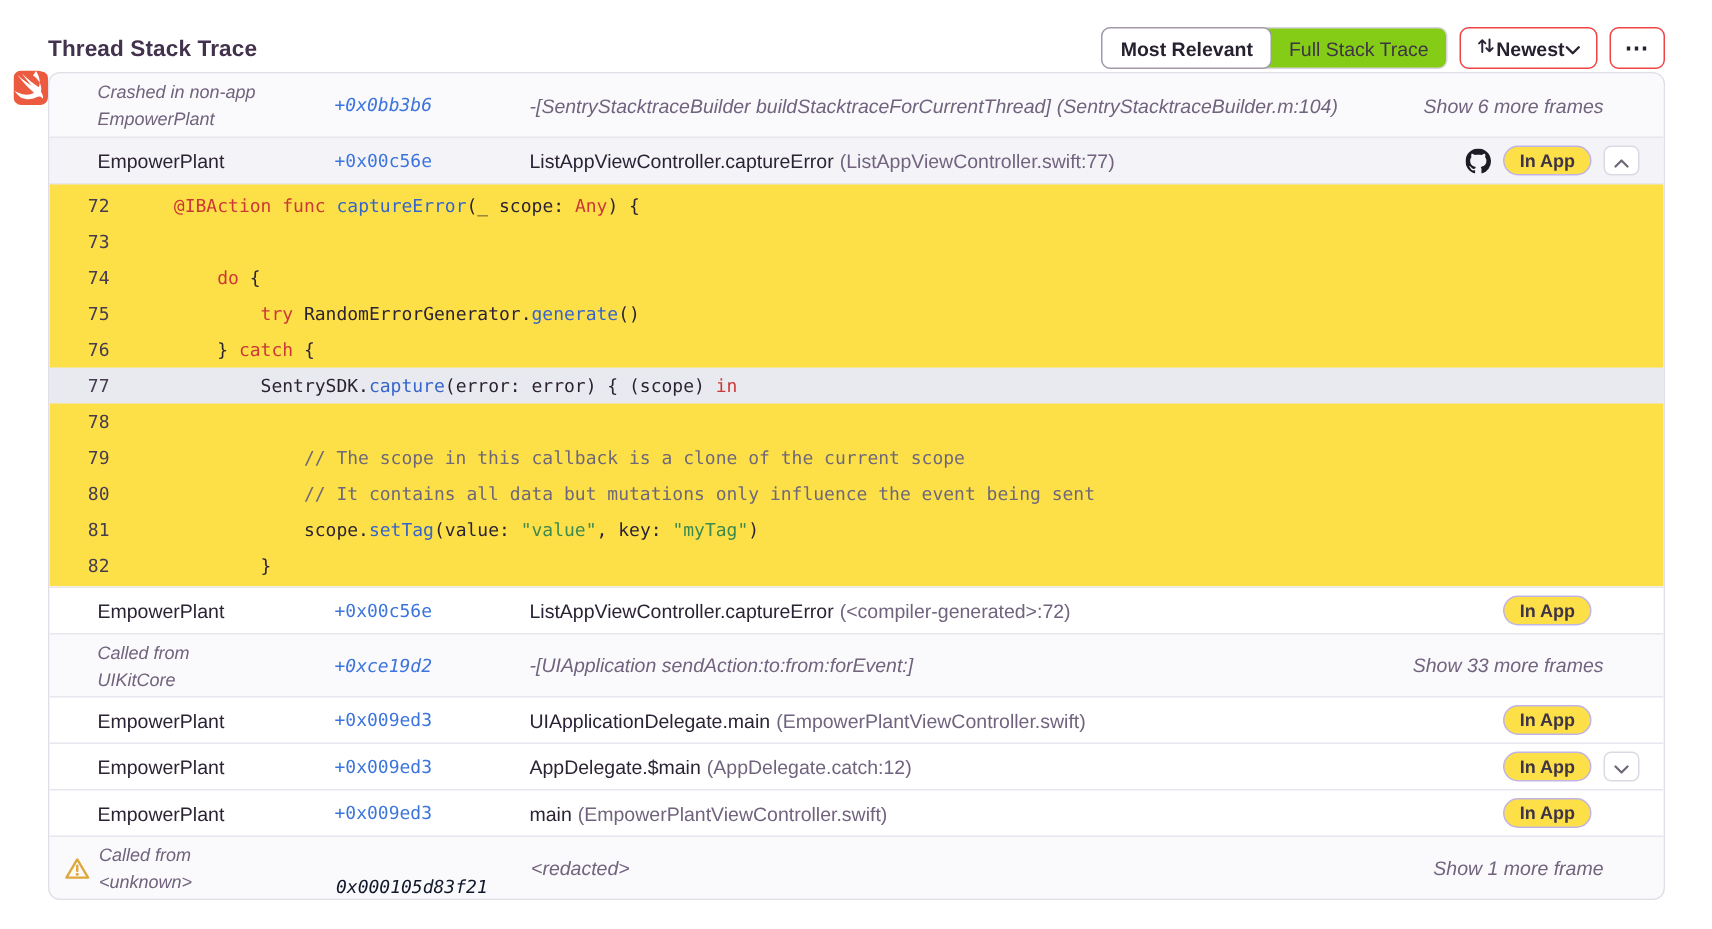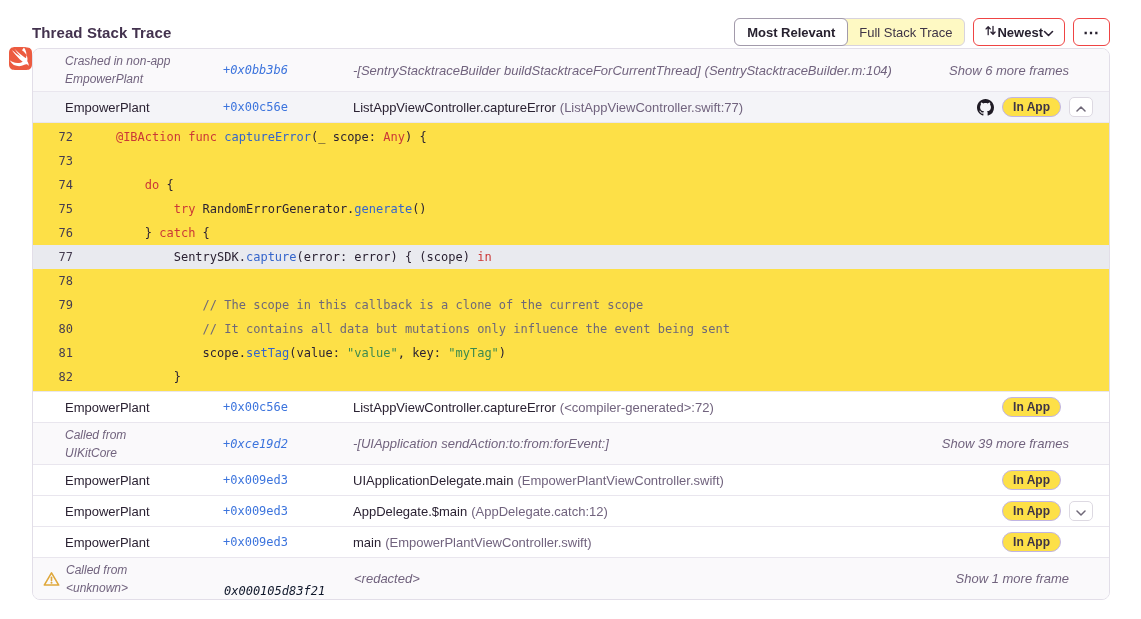--- a/index.html
+++ b/index.html
@@ -9,21 +9,21 @@
     font-family:"Liberation Sans",sans-serif;
   }
   
   .header{
     position:absolute;top:8px;left:0;width:1141px;height:48px;
     display:flex;align-items:center;justify-content:space-between;
     padding:0 31px 0 32px;box-sizing:border-box;
   }
   .title{font-size:15px;font-weight:700;color:#43324e;letter-spacing:.1px;}
   .controls{display:flex;align-items:center;gap:8px;}
-  .seg-control{display:flex;align-items:stretch;background:#fef9c3;border:1px solid #d8d3de;border-radius:6px;}
+  .seg-control{display:flex;align-items:stretch;background:#84cc16;border:1px solid #d8d3de;border-radius:6px;}
   .seg{display:flex;align-items:center;padding:0 12px;height:26px;font-size:13px;color:#3e3446;border-radius:6px;cursor:pointer;white-space:nowrap;}
   .seg.active{background:#fff;border:1px solid #a29aab;margin:-1px;font-weight:700;color:#27212f;height:28px;box-sizing:border-box;}
   .btn{display:inline-flex;align-items:center;background:#fff;border:1px solid #ef4444;border-radius:6px;
        padding:0 10px;height:28px;box-sizing:border-box;font-size:13px;font-weight:700;color:#27212f;
        font-family:"Liberation Sans",sans-serif;cursor:pointer;}
   .more-btn{padding:0 9px;font-size:16px;letter-spacing:1px;font-weight:700;}
   
   .swift-badge{position:absolute;left:9px;top:47px;width:23px;height:23px;display:block;}
   
   .panel{
@@ -178,21 +178,21 @@
       </div>
     </div>
     <div class="row collapsed">
       <div class="col-pkg">
         <div>Called from</div>
         <div>UIKitCore</div>
       </div>
       <div class="col-addr">+0xce19d2</div>
       <div class="col-func"><span class="fname">-[UIApplication sendAction:to:from:forEvent:]</span></div>
       <div class="col-meta">
-        <span class="more-frames">Show 39 more frames</span>
+        <span class="more-frames">Show 33 more frames</span>
       </div>
     </div>
     <div class="row frame">
       <div class="col-pkg">EmpowerPlant</div>
       <div class="col-addr">+0x009ed3</div>
       <div class="col-func"><span class="fname">UIApplicationDelegate.main</span><span class="file">(EmpowerPlantViewController.swift)</span></div>
       <div class="col-meta">
         <span class="badge">In App</span>
         <span class="exp-spacer"></span>
       </div>

